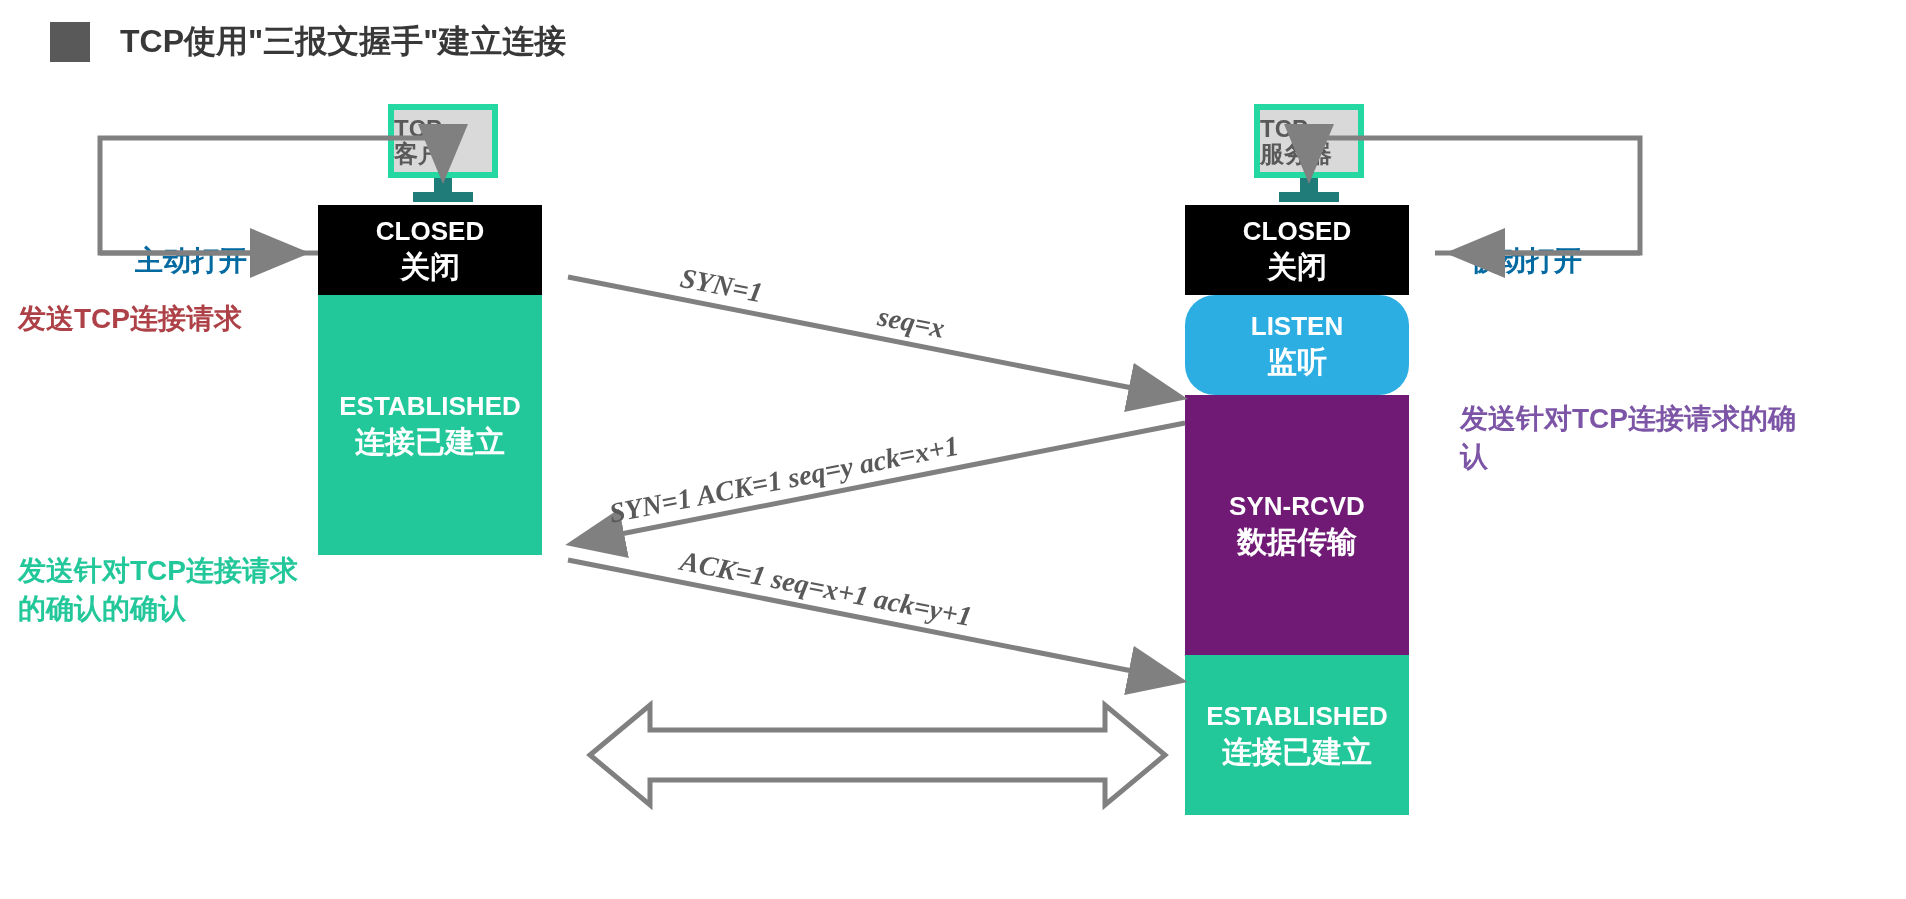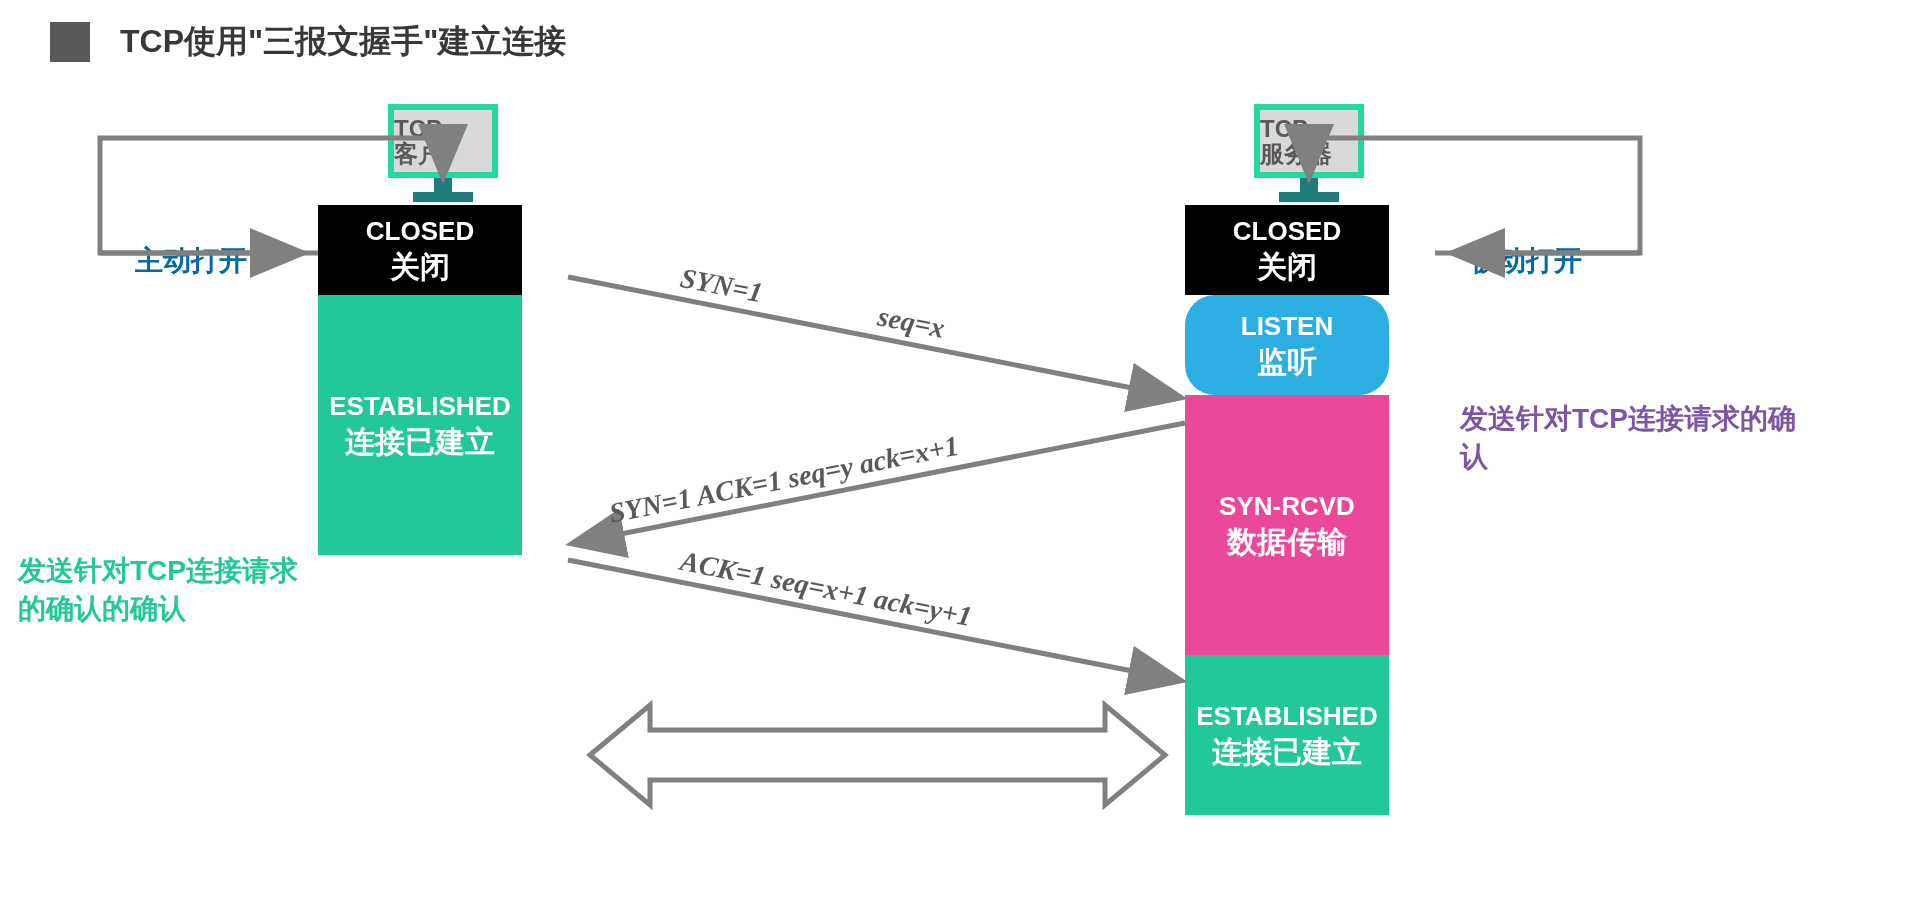--- a/index.html
+++ b/index.html
@@ -7,29 +7,29 @@
   svg{position:absolute;left:0;top:0;}
   .title-bar{position:absolute;left:50px;top:20px;display:flex;align-items:center;}
   .title-sq{width:40px;height:40px;background:#595959;margin-right:30px;}
   .title-txt{font-size:32px;font-weight:700;color:#383838;}
 
   .computer{position:absolute;width:110px;}
   .computer .screen{border:6px solid #25d8a1;background:#d9d9d9;height:62px;display:flex;flex-direction:column;justify-content:center;line-height:1.05;font-size:24px;font-weight:700;color:#595959;}
   .computer .neck{width:18px;height:14px;background:#1f7c79;margin:0 auto;}
   .computer .base{width:60px;height:10px;background:#1f7c79;margin:0 auto;}
 
-  .tower{position:absolute;width:204px;}
+  .tower{position:absolute;width:224px;}
   .block{color:#fff;text-align:center;display:flex;flex-direction:column;align-items:center;justify-content:center;font-weight:700;line-height:1.25;}
   .block .en{font-size:26px;}
   .block .cn{font-size:30px;font-family:Liberation Serif, serif;}
   .c-closed{background:#000000;}
   .c-synsent{background:#ad4147;}
   .c-established{background:#22c79a;}
   .c-listen{background:#2daee2;border-radius:30px;}
-  .c-synrcvd{background:#ec4899;}
+  .c-synrcvd{background:#701a75;}
 
   .side-label{position:absolute;font-size:28px;font-weight:700;color:#0369a1;}
   .open-label{white-space:nowrap;}
 
   .note{position:absolute;font-size:28px;font-weight:700;line-height:1.35;}
   .note.red{color:#ad4147;}
   .note.green{color:#22c79a;}
   .note.purple{color:#7c55a6;}
 
   .msg{font-family:"Comic Sans MS","Chalkboard SE","Segoe Script",cursive;font-size:28px;fill:#595959;font-weight:600;font-style:italic;}
@@ -95,20 +95,21 @@
     </div>
     <div class="block c-established" style="height:160px;">
       <div class="en">ESTABLISHED</div>
       <div class="cn">连接已建立</div>
     </div>
   </div>
 
   <div class="side-label open-label" style="left:135px;top:242px;">主动打开</div>
   <div class="side-label open-label" style="left:1470px;top:242px;">被动打开</div>
 
+  <div class="note red" style="left:18px;top:300px;width:300px;">发送TCP连接请求</div>
   <div class="note green" style="left:18px;top:552px;width:300px;">发送针对TCP连接请求的确认的确认</div>
   <div class="note purple" style="left:1460px;top:400px;width:360px;">发送针对TCP连接请求的确认</div>
 
   <div class="data-transfer" style="left:790px;top:735px;width:180px;">数据传输</div>
 
   <svg width="1906" height="899">
     <defs>
       <marker id="ah" markerWidth="12" markerHeight="12" refX="10" refY="5" orient="auto">
         <path d="M0,0 L12,5 L0,10 Z" class="flow-head"></path>
       </marker>

